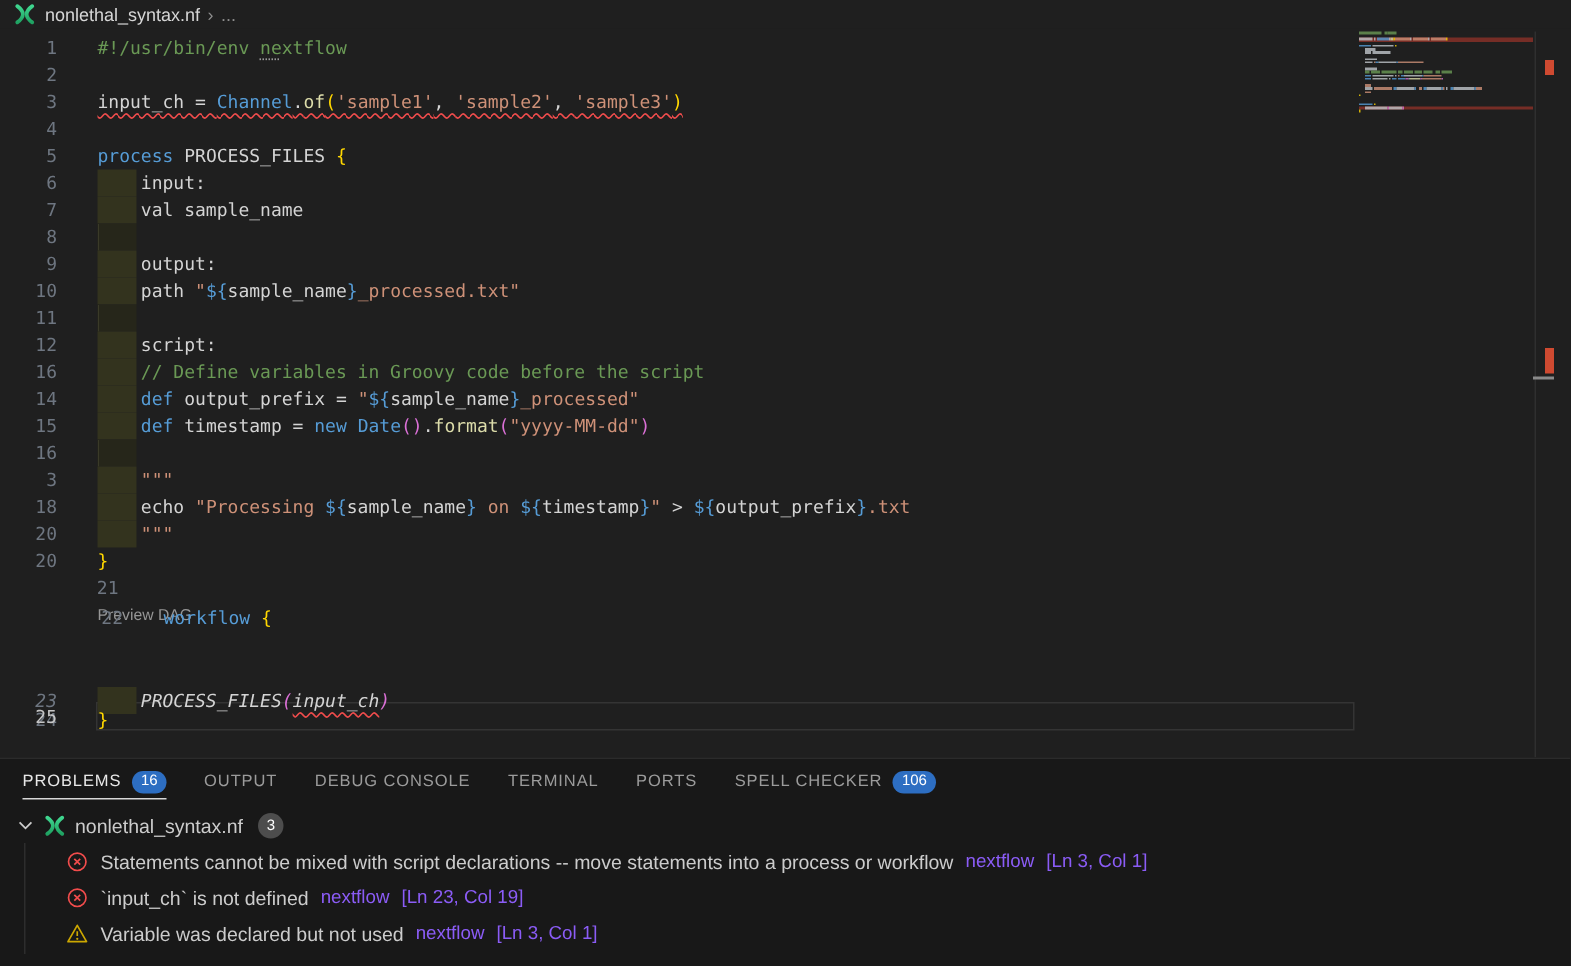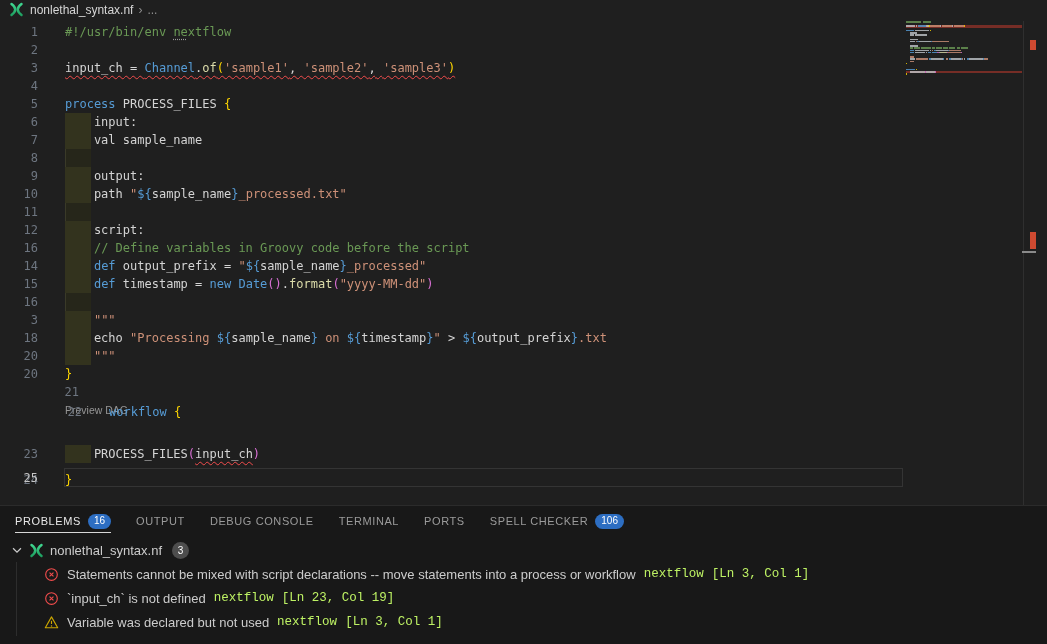--- a/index.html
+++ b/index.html
@@ -55,21 +55,21 @@
   .tab.active{color:#e8e8e8;}
   .tab.active::after{content:"";position:absolute;left:0;right:0;bottom:3px;height:1px;background:#d7d7d7;}
   .pill{background:var(--badge);color:#fff;font-size:10px;letter-spacing:0;
         border-radius:10px;padding:1.5px 6px;line-height:12px;}
   #file-row{display:flex;align-items:center;height:24px;margin-top:2px;padding-left:10px;}
   #file-row .fname{color:#cccccc;font-size:13px;margin-left:6px;}
   .count-badge{width:17px;height:17px;border-radius:50%;background:#4d4d4d;color:#fff;
         font-size:10px;display:flex;align-items:center;justify-content:center;margin-left:10px;}
   .prob-row{display:flex;align-items:center;height:24px;padding-left:44px;font-size:13px;color:#cccccc;}
   .prob-row .msg{margin-left:8px;}
-  .prob-row .meta{color:#bef264;font-size:12.5px;margin-left:8px;font-family:Liberation Mono, monospace;}
+  .prob-row .meta{color:#8b5cf6;font-size:12.5px;margin-left:8px;}
   #tree-guide{position:absolute;left:16px;top:56px;width:1px;height:74px;background:#2d2d2d;}
   svg{display:block;}
 </style>
 </head>
 <body>
 <div id="app">
 
   <div id="breadcrumb">
     <span>
       <svg width="15" height="15" viewBox="0 0 18 18">
@@ -278,21 +278,21 @@
         <span class="code"><span class="tk-b1">}</span></span>
       </div>
       <div class="code-row" style="top: 364px; margin-left: 41px;">
         <span class="gut">21</span>
         <span class="code"></span>
       </div>
       <div class="code-row" style="top: 384px; margin-left: 44px;">
         <span class="gut">22</span>
         <span class="code"><span class="tk-kw">workflow</span><span class="tk-txt"> </span><span class="tk-b1">{</span></span>
       </div>
-      <div class="code-row" style="top: 426px;">
+      <div class="code-row" style="top: 439px; font-style: italic;">
         <span class="gut">23</span>
         <div class="ind b"></div>
         <span class="code"><span class="tk-txt">    PROCESS_FILES</span><span class="tk-b2">(</span><span class="tk-txt sq-tok">input_ch</span><span class="tk-b2">)</span></span>
       </div>
       <div class="code-row" style="top: 452px;">
         <span class="gut">24</span>
         <span class="code"><span class="tk-b1">}</span></span>
       </div>
       <div class="code-row" style="top: 450px;">
         <span class="gut active">25</span>

